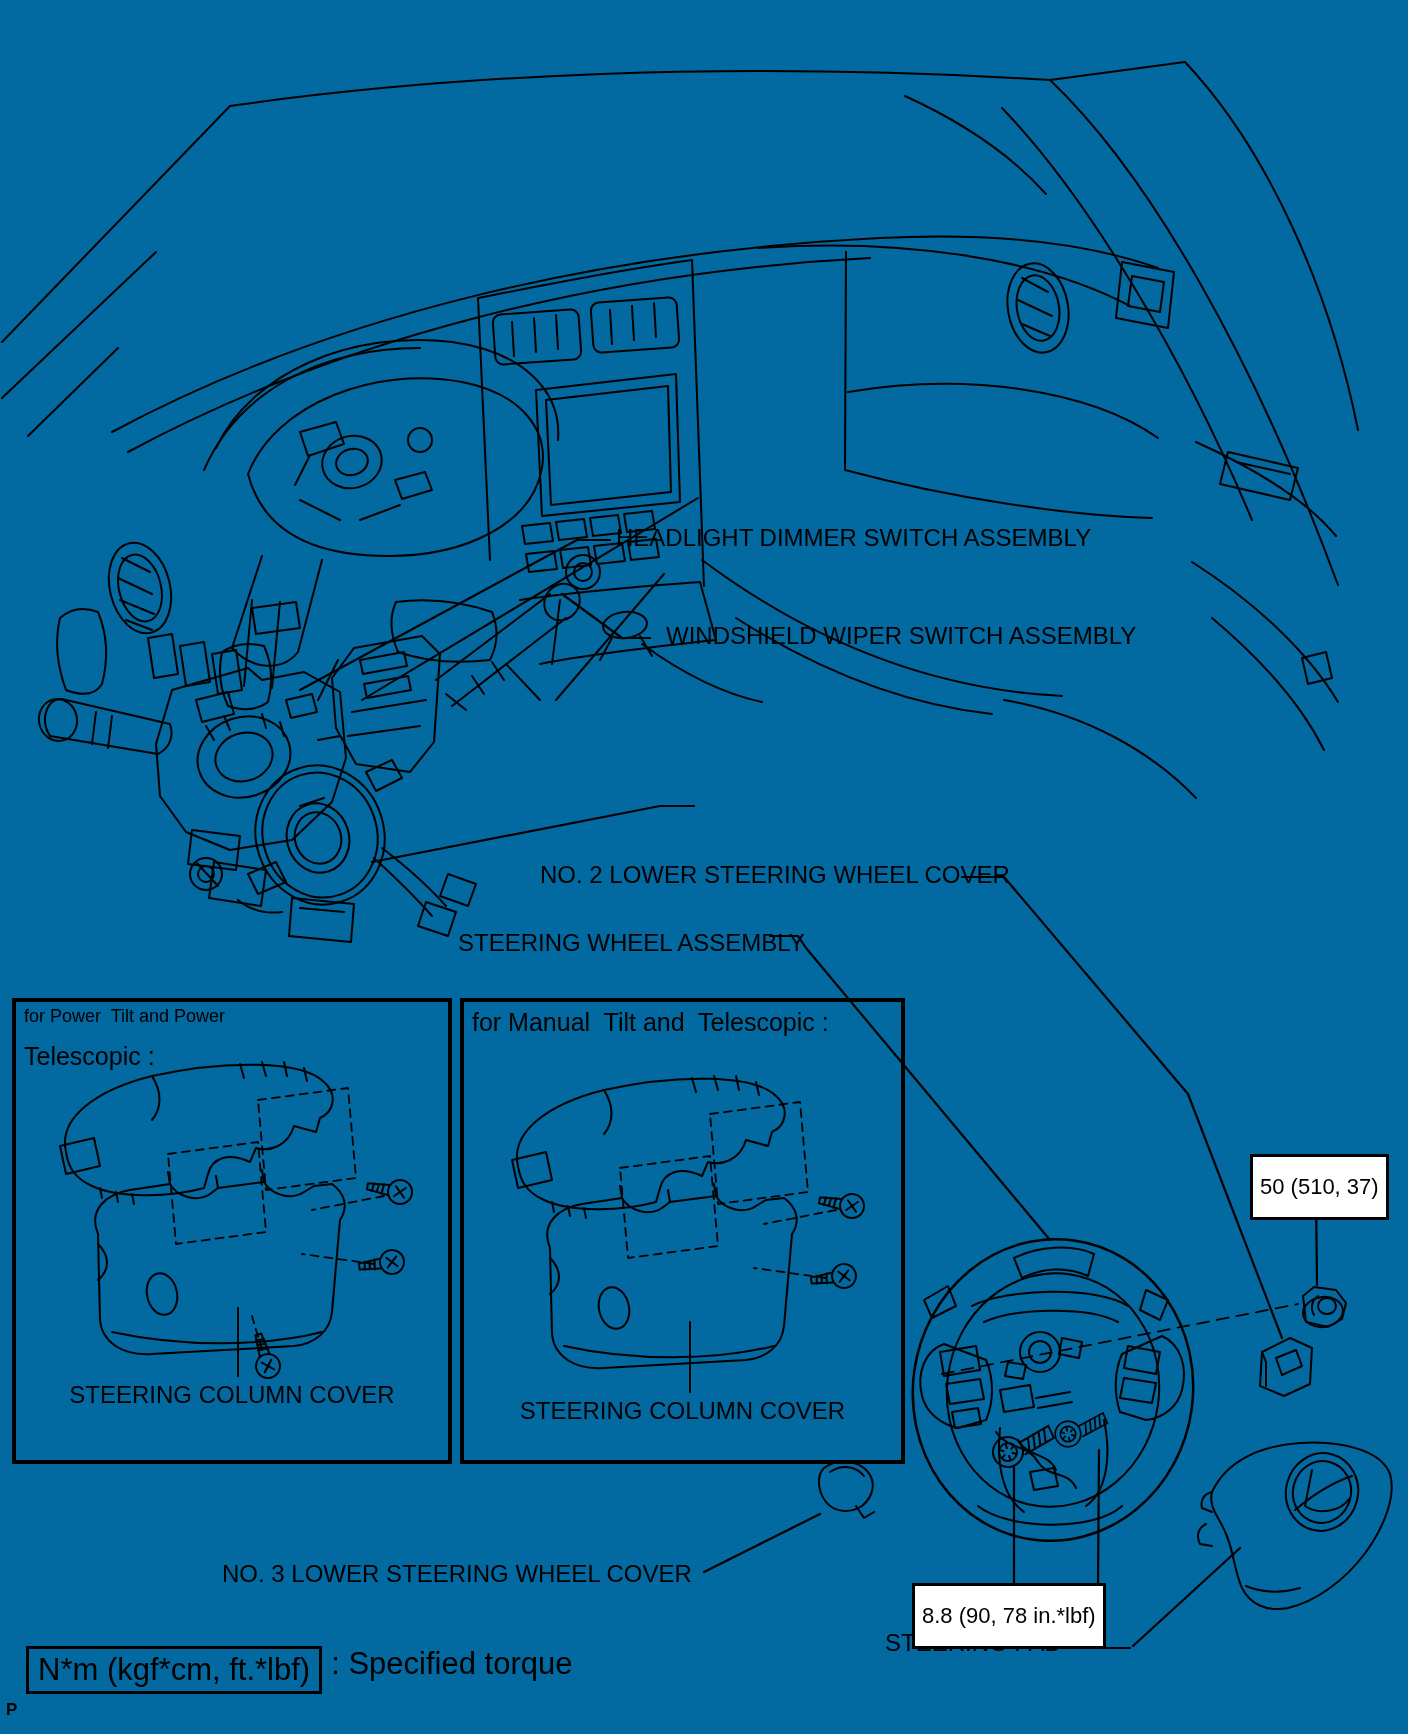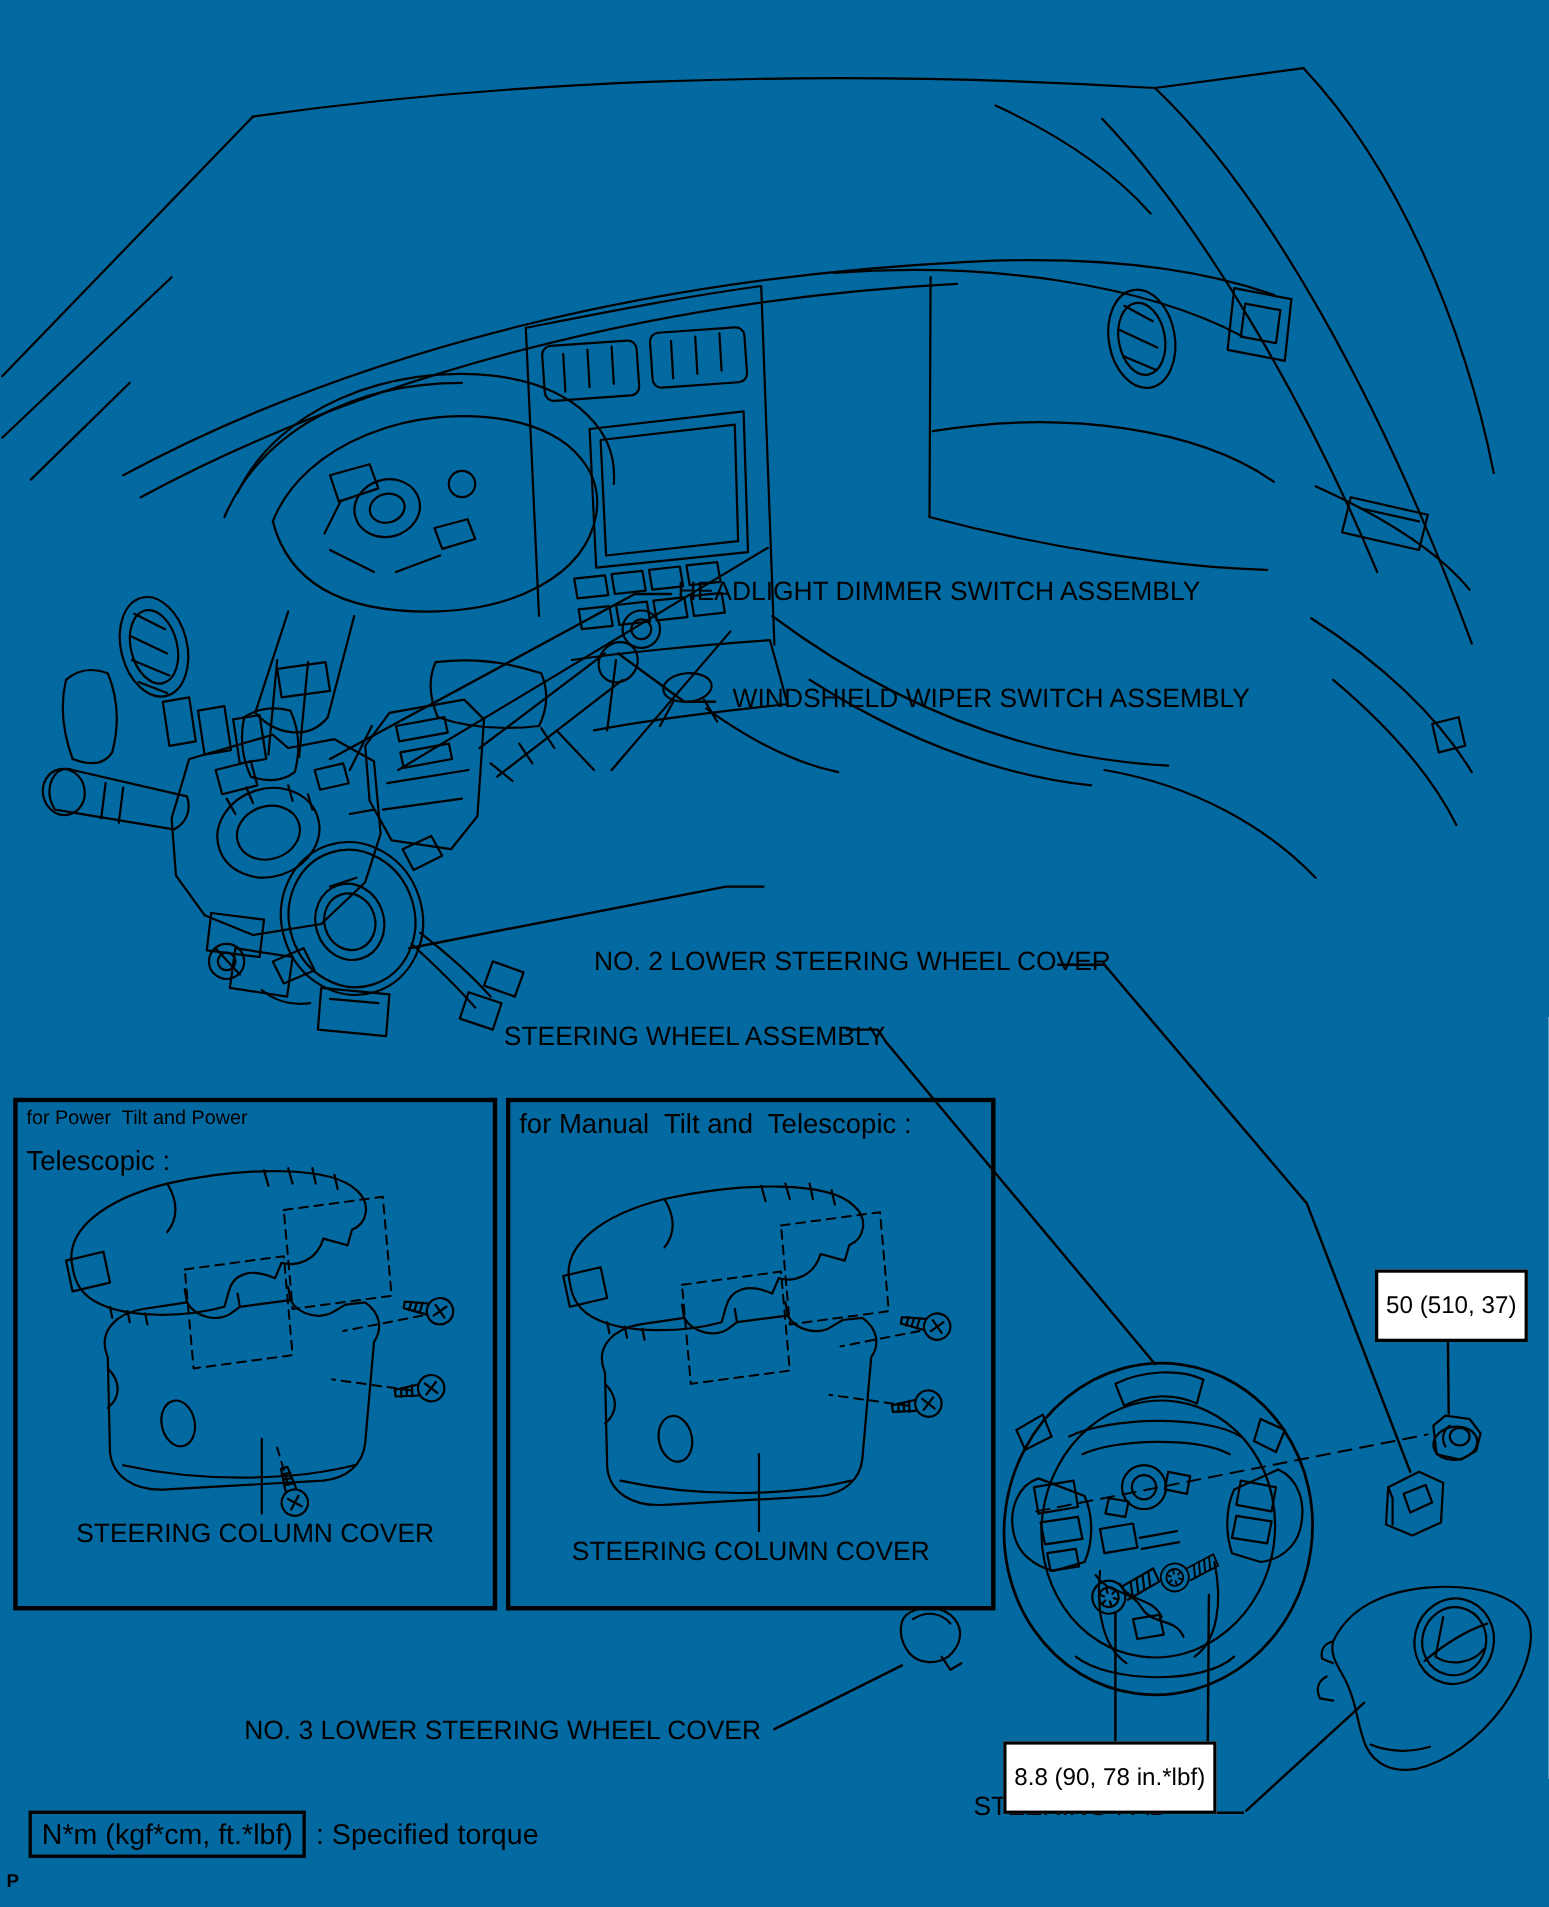--- a/index.html
+++ b/index.html
@@ -4,21 +4,21 @@
 <style>
   html,body{margin:0;padding:0;background:#ffffff;}
   .page{position:relative;width:1408px;height:1734px;background:#0369a1;overflow:hidden;
         font-family:"Liberation Sans",sans-serif;color:#000;}
   .page svg{position:absolute;left:0;top:0;}
   .lbl{position:absolute;font-size:24px;line-height:1.12;white-space:pre;color:#000;}
   .ctr{text-align:center;}
   .vbox{position:absolute;border:4px solid #000;background:transparent;}
   .tq{position:absolute;}
   .tq span{display:inline-block;border:3px solid #000;padding:17px 7px;font-size:22px;white-space:pre;background:#fff;}
-  .legend{position:absolute;display:flex;align-items:center;gap:9px;font-size:26px;white-space:pre;}
+  .legend{position:absolute;display:flex;gap:9px;font-size:31px;white-space:pre;}
   .legend .unit{display:inline-block;border:3px solid #000;padding:3px 9px;white-space:pre;}
   .pagemark{position:absolute;font-size:17px;font-weight:bold;}
 </style>
 </head>
 <body>
 
 <div class="page">
 
 <svg width="1408" height="1734" viewBox="0 0 1408 1734" fill="none" stroke="#000" stroke-width="2" stroke-linecap="round" stroke-linejoin="round">
 

